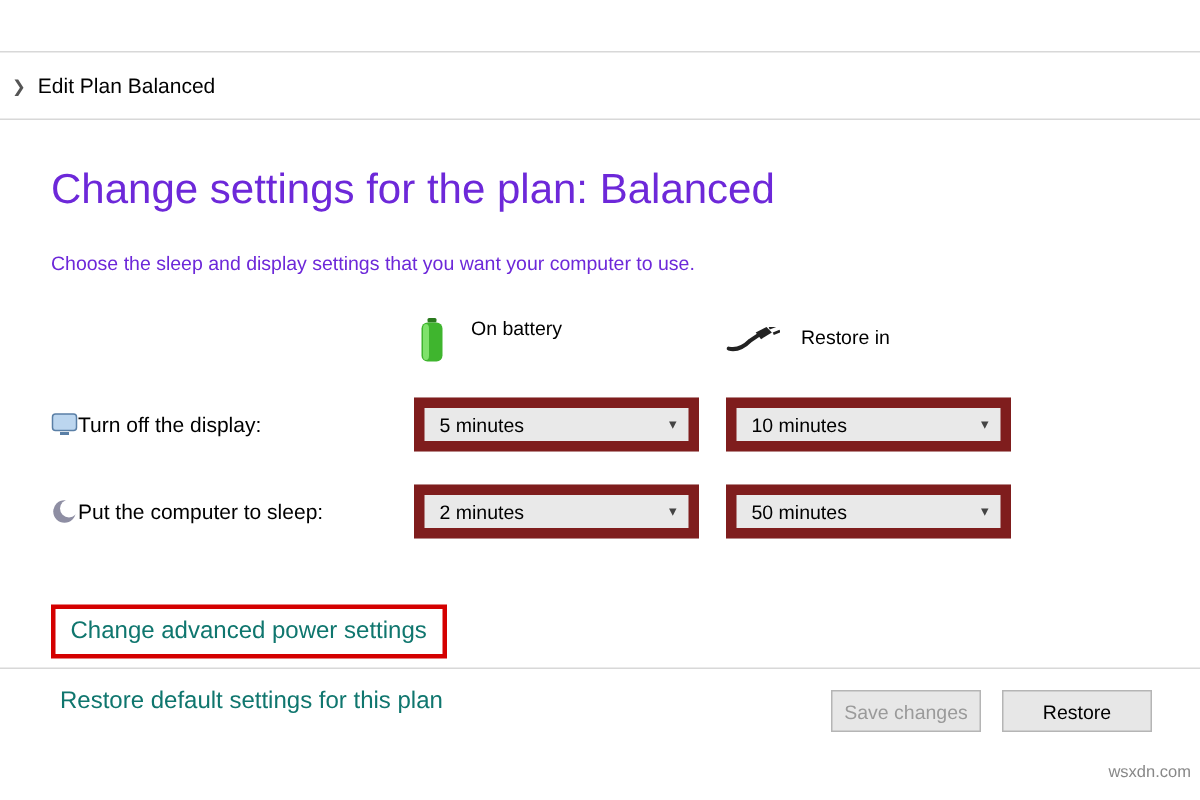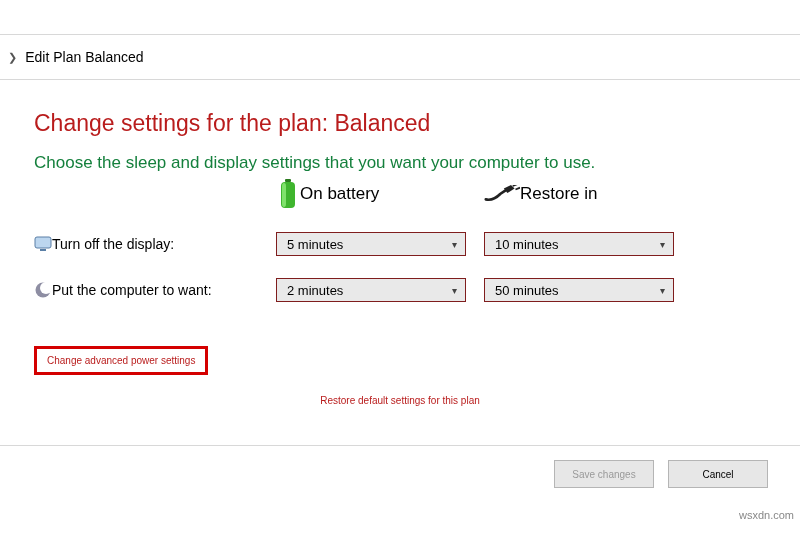--- a/index.html
+++ b/index.html
@@ -16,84 +16,84 @@
     .breadcrumb {
       display: flex;
       align-items: center;
       padding: 14px 8px;
       border-bottom: 1px solid #d8d8d8;
       font-size: 14px;
     }
     .breadcrumb .chevron { color: #555; margin-right: 8px; font-size: 11px; }
     .main { padding: 30px 34px 0 34px; }
     .heading {
-      color: #b91c1c;
-      font-size: 23px;
+      color: #6d28d9;
+      font-size: 28px;
       font-weight: 400;
-      margin-bottom: 16px;
+      margin-bottom: 26px;
     }
-    .subtext { color: #15803d; font-size: 17px; margin-bottom: 5px; }
+    .subtext { color: #6d28d9; font-size: 13px; margin-bottom: 28px; }
     .grid {
       display: grid;
       grid-template-columns: 224px 190px 190px;
       column-gap: 18px;
       row-gap: 22px;
       align-items: center;
     }
-    .hdr { display: flex; align-items: center; font-size: 17px; }
+    .hdr { display: flex; align-items: flex-start; gap: 14px; font-size: 13px; }
     .row-label { display: flex; align-items: center; font-size: 14px; }
     .icon { display: inline-flex; align-items: center; justify-content: center; }
     .battery-icon { width: 24px; height: 32px; }
     .plug-icon { width: 36px; height: 20px; }
     .monitor-icon, .moon-icon { width: 18px; height: 18px; }
     .select {
       display: flex;
       align-items: center;
       justify-content: space-between;
       background: #e9e9e9;
-      border: 1px solid #7f1d1d;
-      height: 24px;
+      border: 7px solid #7f1d1d;
+      height: 36px;
       padding: 0 8px 0 10px;
       font-size: 13px;
       color: #000;
       cursor: pointer;
     }
     .select .caret { font-size: 10px; color: #444; }
     .links { margin-top: 44px; }
     .link {
       display: inline-block;
-      color: #b91c1c;
-      font-size: 10px;
+      color: #0f766e;
+      font-size: 16px;
       padding: 6px 6px;
       cursor: pointer;
     }
     .link.highlighted {
       border: 3px solid #d40000;
       padding: 6px 10px;
     }
-    .link-row2 { margin-top: 14px; text-align: center; }
+    .link-row2 { margin-top: 14px; }
     .footer-divider {
       position: absolute;
       left: 0; right: 0;
       top: 445px;
       border-top: 1px solid #d8d8d8;
     }
     .footer {
       position: absolute;
       right: 32px;
       top: 460px;
       display: flex;
       gap: 14px;
     }
     .btn {
       min-width: 100px;
       height: 28px;
       border: 1px solid #b5b5b5;
       background: #e7e7e7;
-      font-size: 10px;
+      font-size: 13px;
       display: flex;
       align-items: center;
       justify-content: center;
       cursor: pointer;
     }
     .btn.disabled { color: #9a9a9a; background: #e7e7e7; cursor: default; }
     .watermark {
       position: absolute;
       right: 6px;
       bottom: 12px;
@@ -157,21 +157,21 @@
       <span class="caret">▾</span>
     </div>
 
     <div class="row-label">
       <span class="icon moon-icon">
         <svg viewBox="0 0 18 18" width="18" height="18">
           <circle cx="9" cy="9" r="7.5" fill="#8e8ea3"></circle>
           <circle cx="12" cy="7" r="6" fill="#fff"></circle>
         </svg>
       </span>
-      <span>Put the computer to want:</span>
+      <span>Put the computer to sleep:</span>
     </div>
     <div class="select">
       <span>2 minutes</span>
       <span class="caret">▾</span>
     </div>
     <div class="select">
       <span>50 minutes</span>
       <span class="caret">▾</span>
     </div>
   </div>
@@ -182,16 +182,16 @@
     </div>
     <div class="link-row2">
       <span class="link">Restore default settings for this plan</span>
     </div>
   </div>
 </div>
 
 <div class="footer-divider"></div>
 <div class="footer">
   <div class="btn disabled">Save changes</div>
-  <div class="btn">Cancel</div>
+  <div class="btn">Restore</div>
 </div>
 
 <div class="watermark">wsxdn.com</div>
 
 </body></html>

